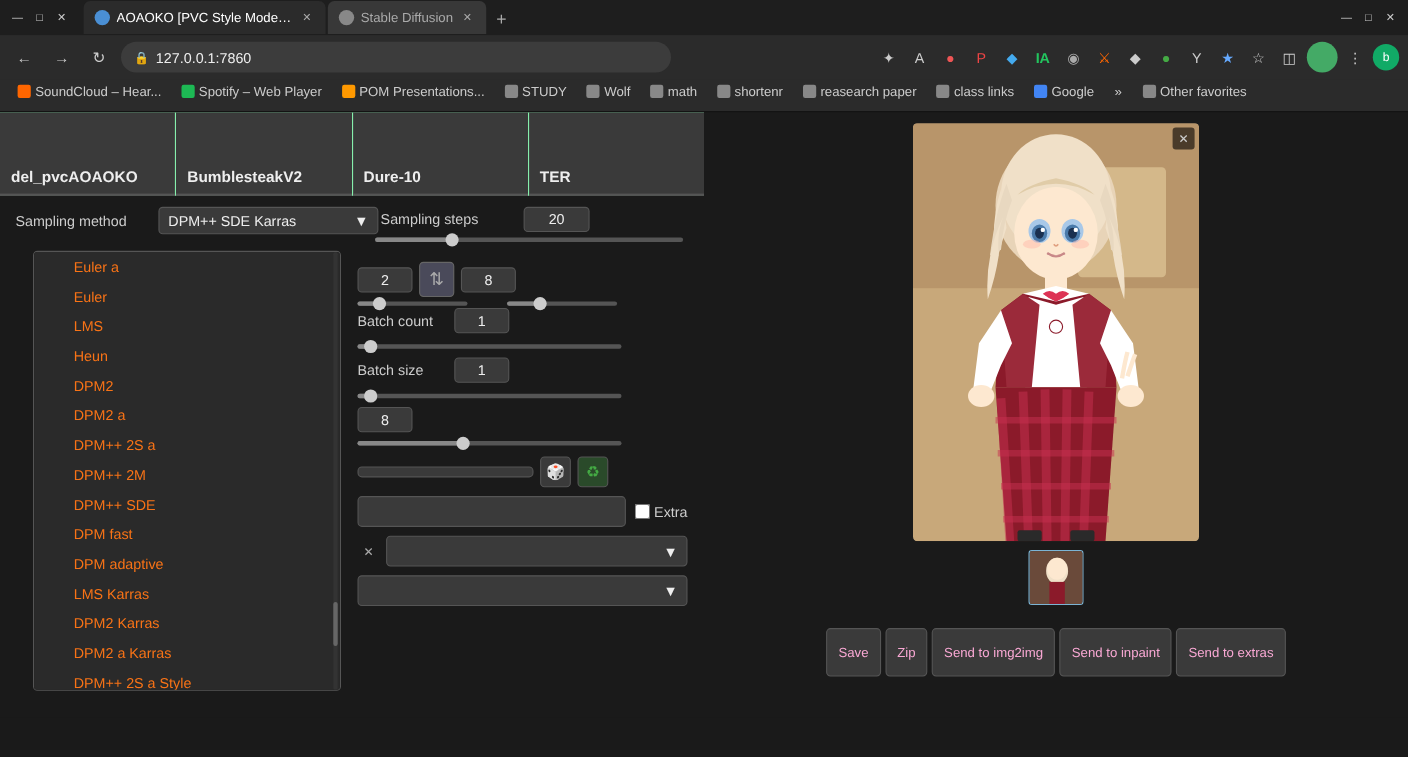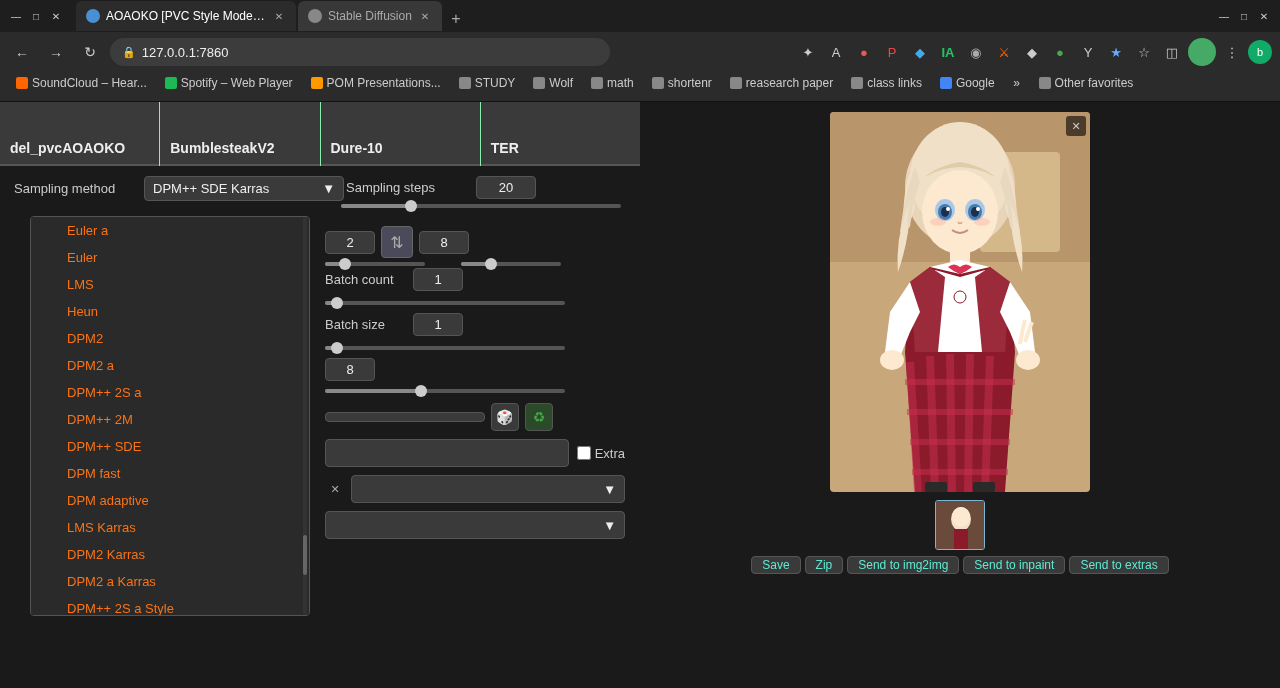--- a/index.html
+++ b/index.html
@@ -196,21 +196,21 @@
       overflow: hidden;
       position: relative;
     }
 
     
     .model-cards {
       display: flex;
       background: #86efac;
       padding: 0;
       gap: 1px;
-      height: 64px;
+      height: 76px;
     }
     .model-card {
       flex: 1;
       background: #3a3a3a;
       display: flex;
       align-items: flex-end;
       padding: 8px 10px;
       cursor: pointer;
       border-bottom: 2px solid #555;
     }
@@ -510,28 +510,29 @@
     .bottom-buttons {
       display: flex;
       gap: 4px;
       margin-top: 8px;
       flex-wrap: wrap;
       justify-content: center;
     }
     .action-btn {
       background: #3a3a3a;
       border: 1px solid #555;
-      color: #5eead4;
+      color: #f9a8d4;
       padding: 4px 10px;
       border-radius: 4px;
       font-size: 12px;
       cursor: pointer;
-      height: 18px;
-      display: flex;
-      align-items: center;
+      height: 44px;
+      display: flex;
+      align-items: center;
+      margin-top: 15px;
     }
     .dim-input {
       background: #3a3a3a;
       border: 1px solid #555;
       color: #eee;
       padding: 3px 6px;
       border-radius: 4px;
       font-size: 13px;
       width: 50px;
       text-align: center;

